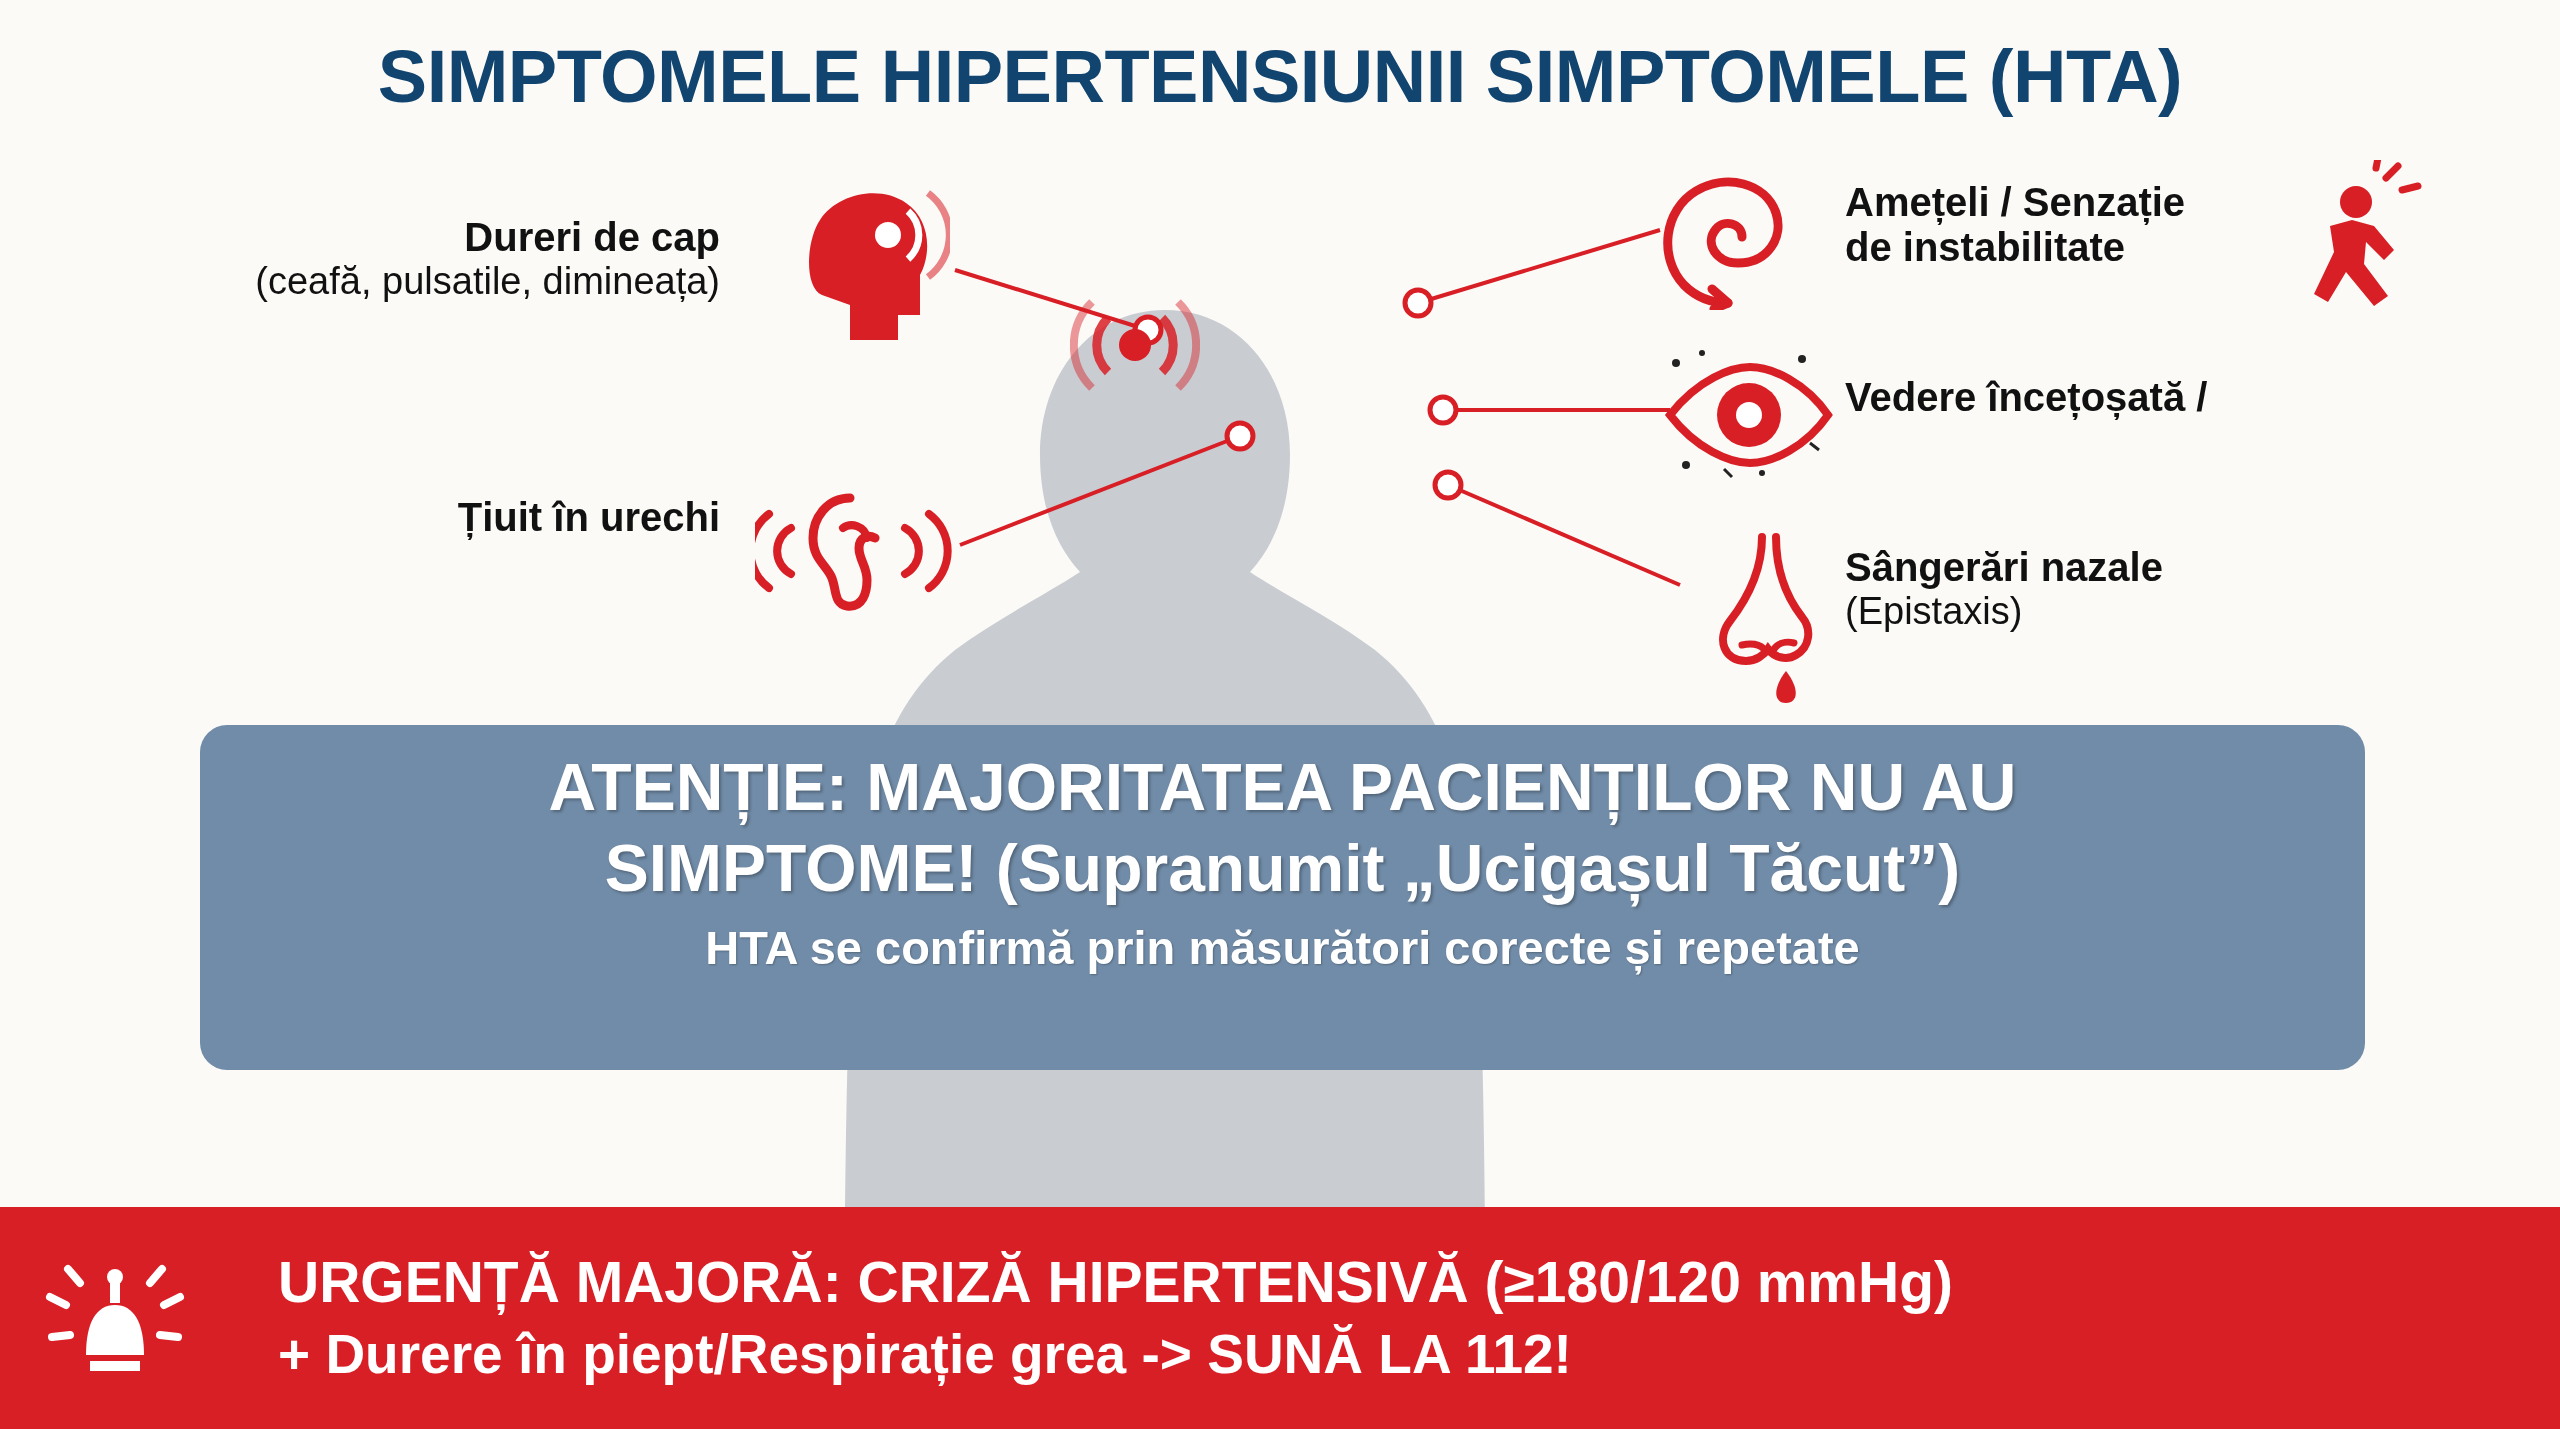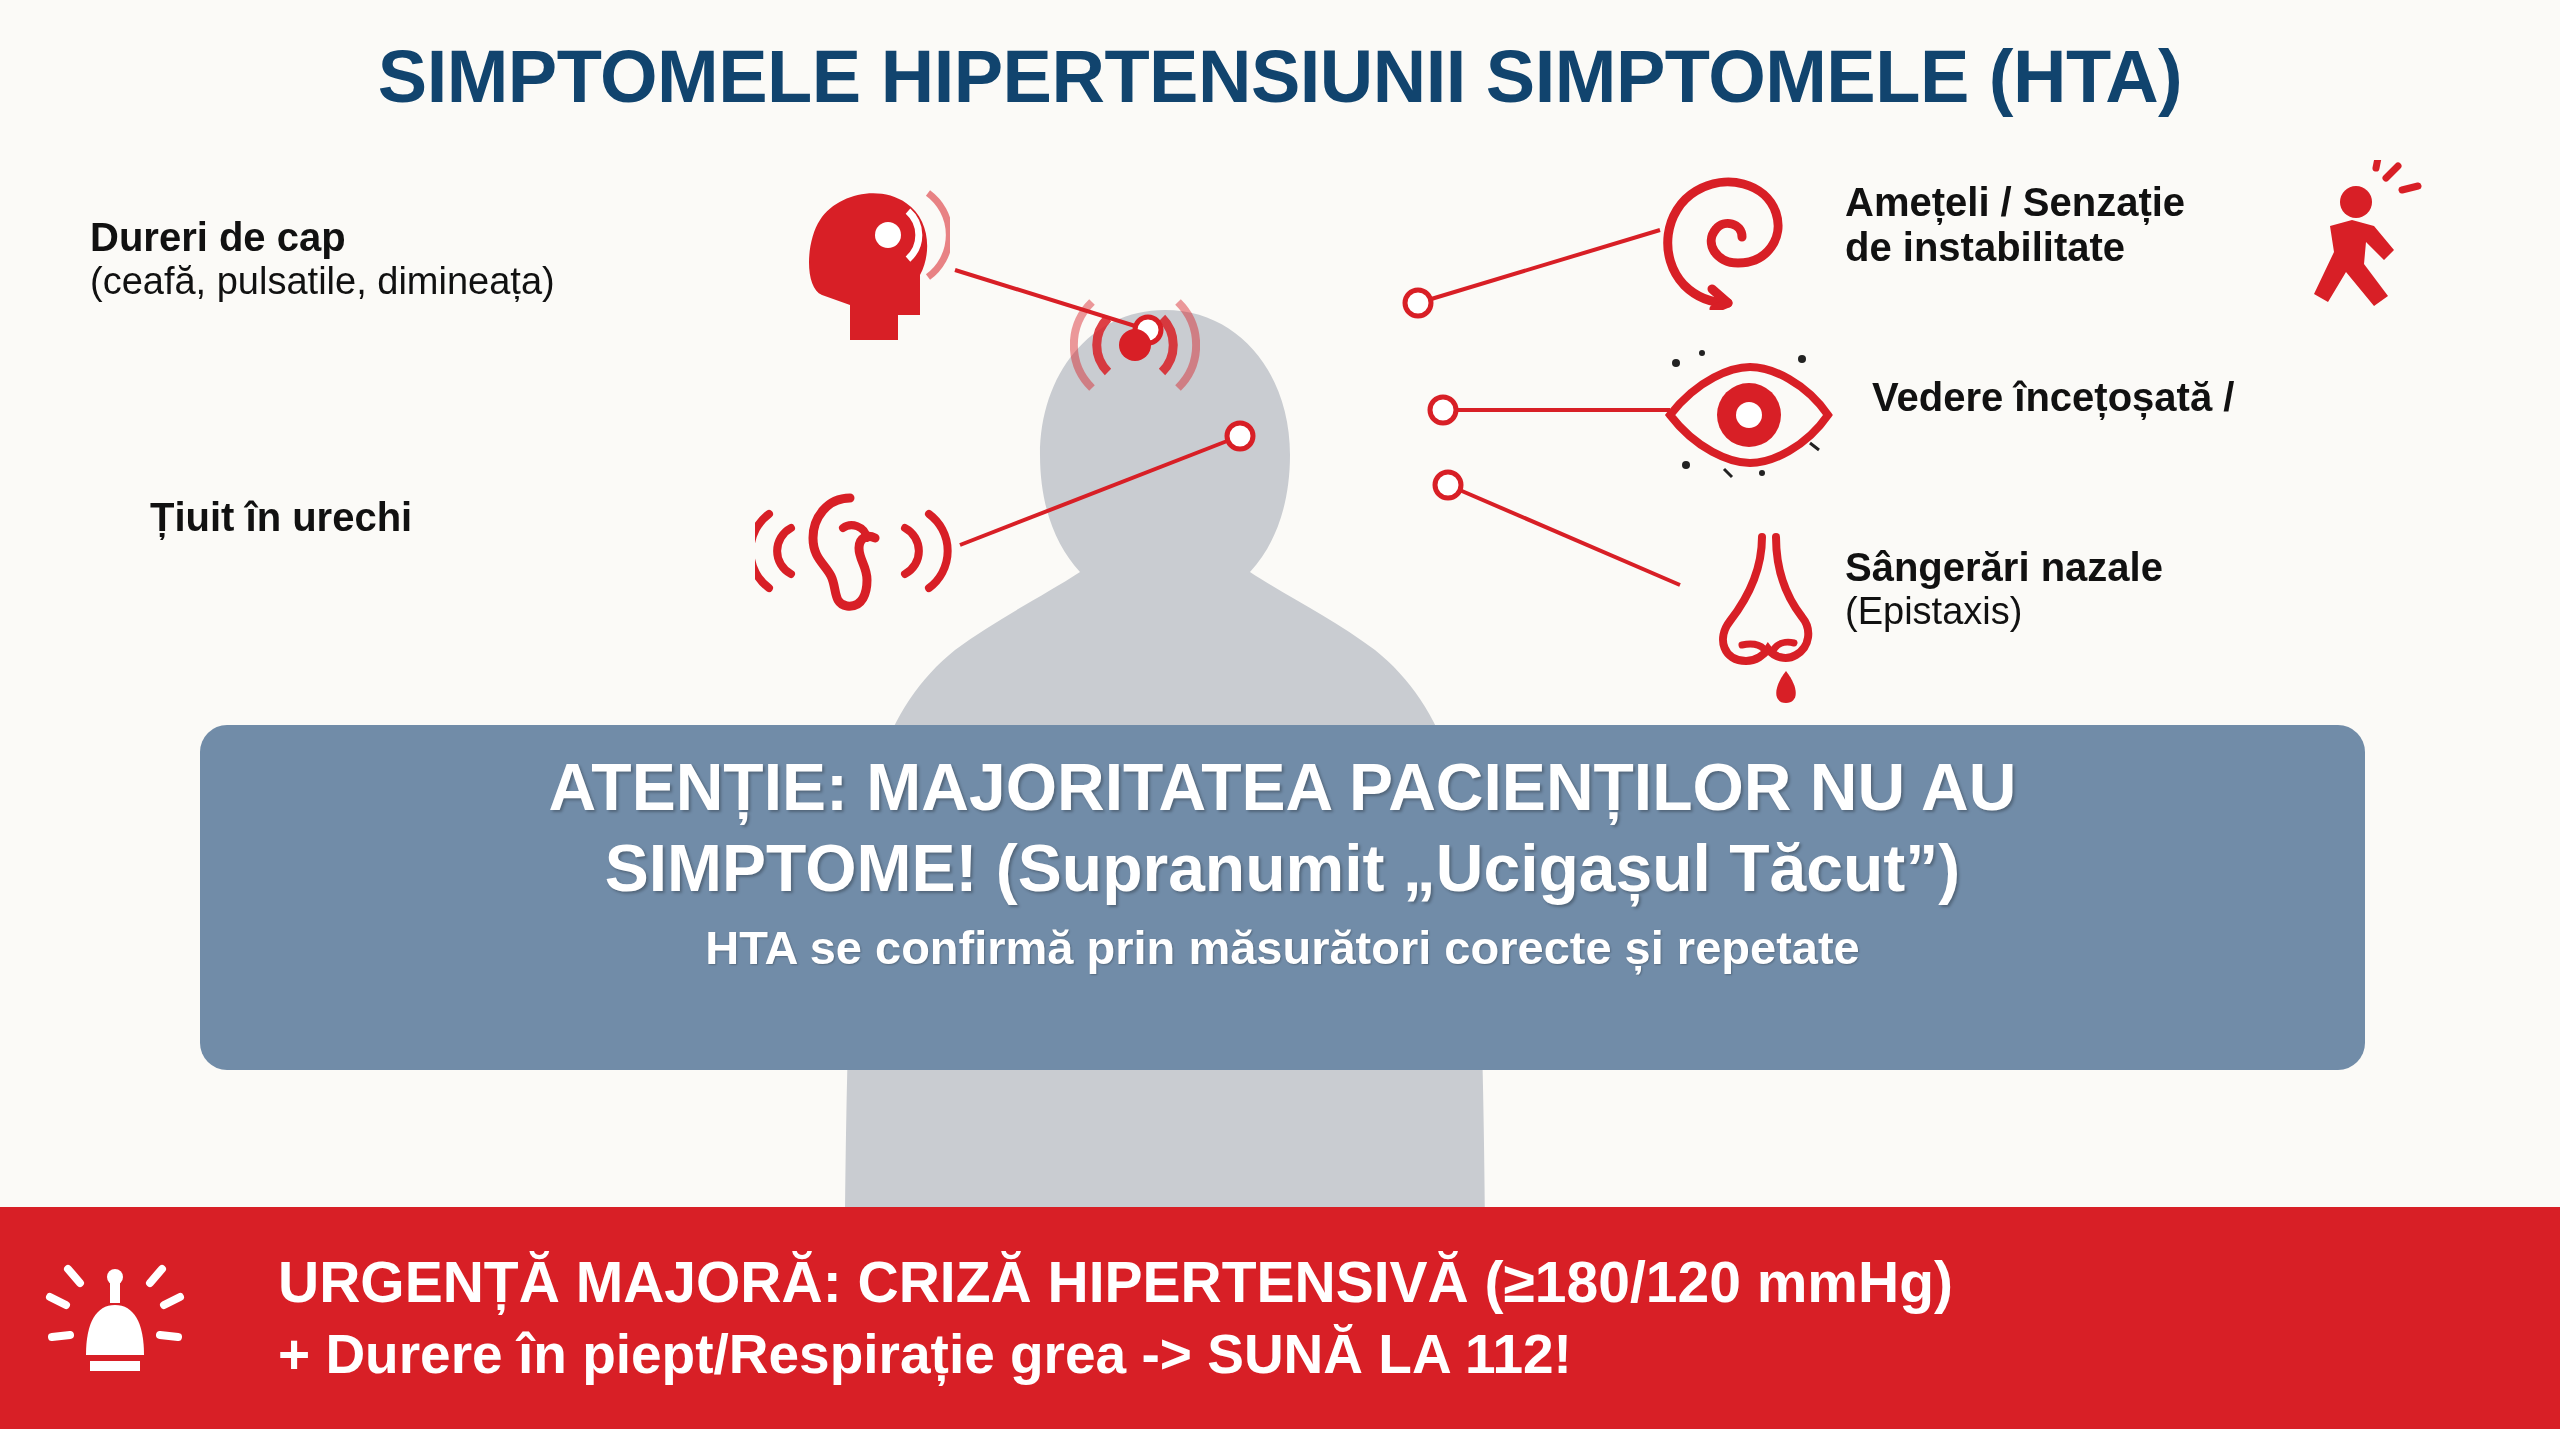--- a/index.html
+++ b/index.html
@@ -59,21 +59,21 @@
     white-space: nowrap;
   }
   .sym .line2 {
     font-size: 38px;
     font-weight: normal;
     color: #111111;
     line-height: 1.15;
     white-space: nowrap;
   }
   .sym.left {
-    text-align: left;
+    text-align: right;
   }
   .sym.right {
     text-align: left;
   }
   .icon-box {
     position: absolute;
   }
   
   .attention {
     position: absolute;
@@ -207,21 +207,21 @@
     <path d="M20 70 C48 34 82 22 100 22 C122 22 156 38 178 70 C156 102 122 118 100 118 C80 118 46 104 20 70 Z" fill="none" stroke="#d81f26" stroke-width="8"></path>
     <circle cx="99" cy="70" r="32" fill="#d81f26"></circle>
     <circle cx="99" cy="70" r="13" fill="#ffffff"></circle>
     <circle cx="26" cy="18" r="4" fill="#222"></circle>
     <circle cx="52" cy="8" r="3" fill="#222"></circle>
     <circle cx="152" cy="14" r="4" fill="#222"></circle>
     <circle cx="36" cy="120" r="4" fill="#222"></circle>
     <circle cx="112" cy="128" r="3" fill="#222"></circle>
     <path d="M74 124 l8 8 M160 98 l9 7" stroke="#222" stroke-width="3"></path>
   </svg>
-  <div class="sym right" style="left:1845px; top:375px; width:640px;margin-left:27px;">
+  <div class="sym right" style="left:1845px; top:375px; width:640px;">
     <div class="line1">Vedere încețoșată /</div>
   </div>
 
   <svg class="icon-box" style="left:1690px; top:525px; width:150px; height:185px;" viewBox="0 0 150 185" xmlns="http://www.w3.org/2000/svg">
     <path d="M72 12 C72 50 54 78 40 96 C26 114 34 136 56 136 C66 136 74 130 78 124 C84 132 96 136 106 130 C120 122 122 104 112 92 C98 74 86 48 86 12" fill="none" stroke="#d81f26" stroke-width="8" stroke-linecap="round"></path>
     <path d="M52 120 C62 118 70 120 74 124" fill="none" stroke="#d81f26" stroke-width="7" stroke-linecap="round"></path>
     <path d="M104 118 C96 116 88 118 84 124" fill="none" stroke="#d81f26" stroke-width="7" stroke-linecap="round"></path>
     <path d="M96 146 C110 164 108 178 96 178 C84 178 82 164 96 146 Z" fill="#d81f26"></path>
   </svg>
   <div class="sym right" style="left:1845px; top:545px; width:620px;">

